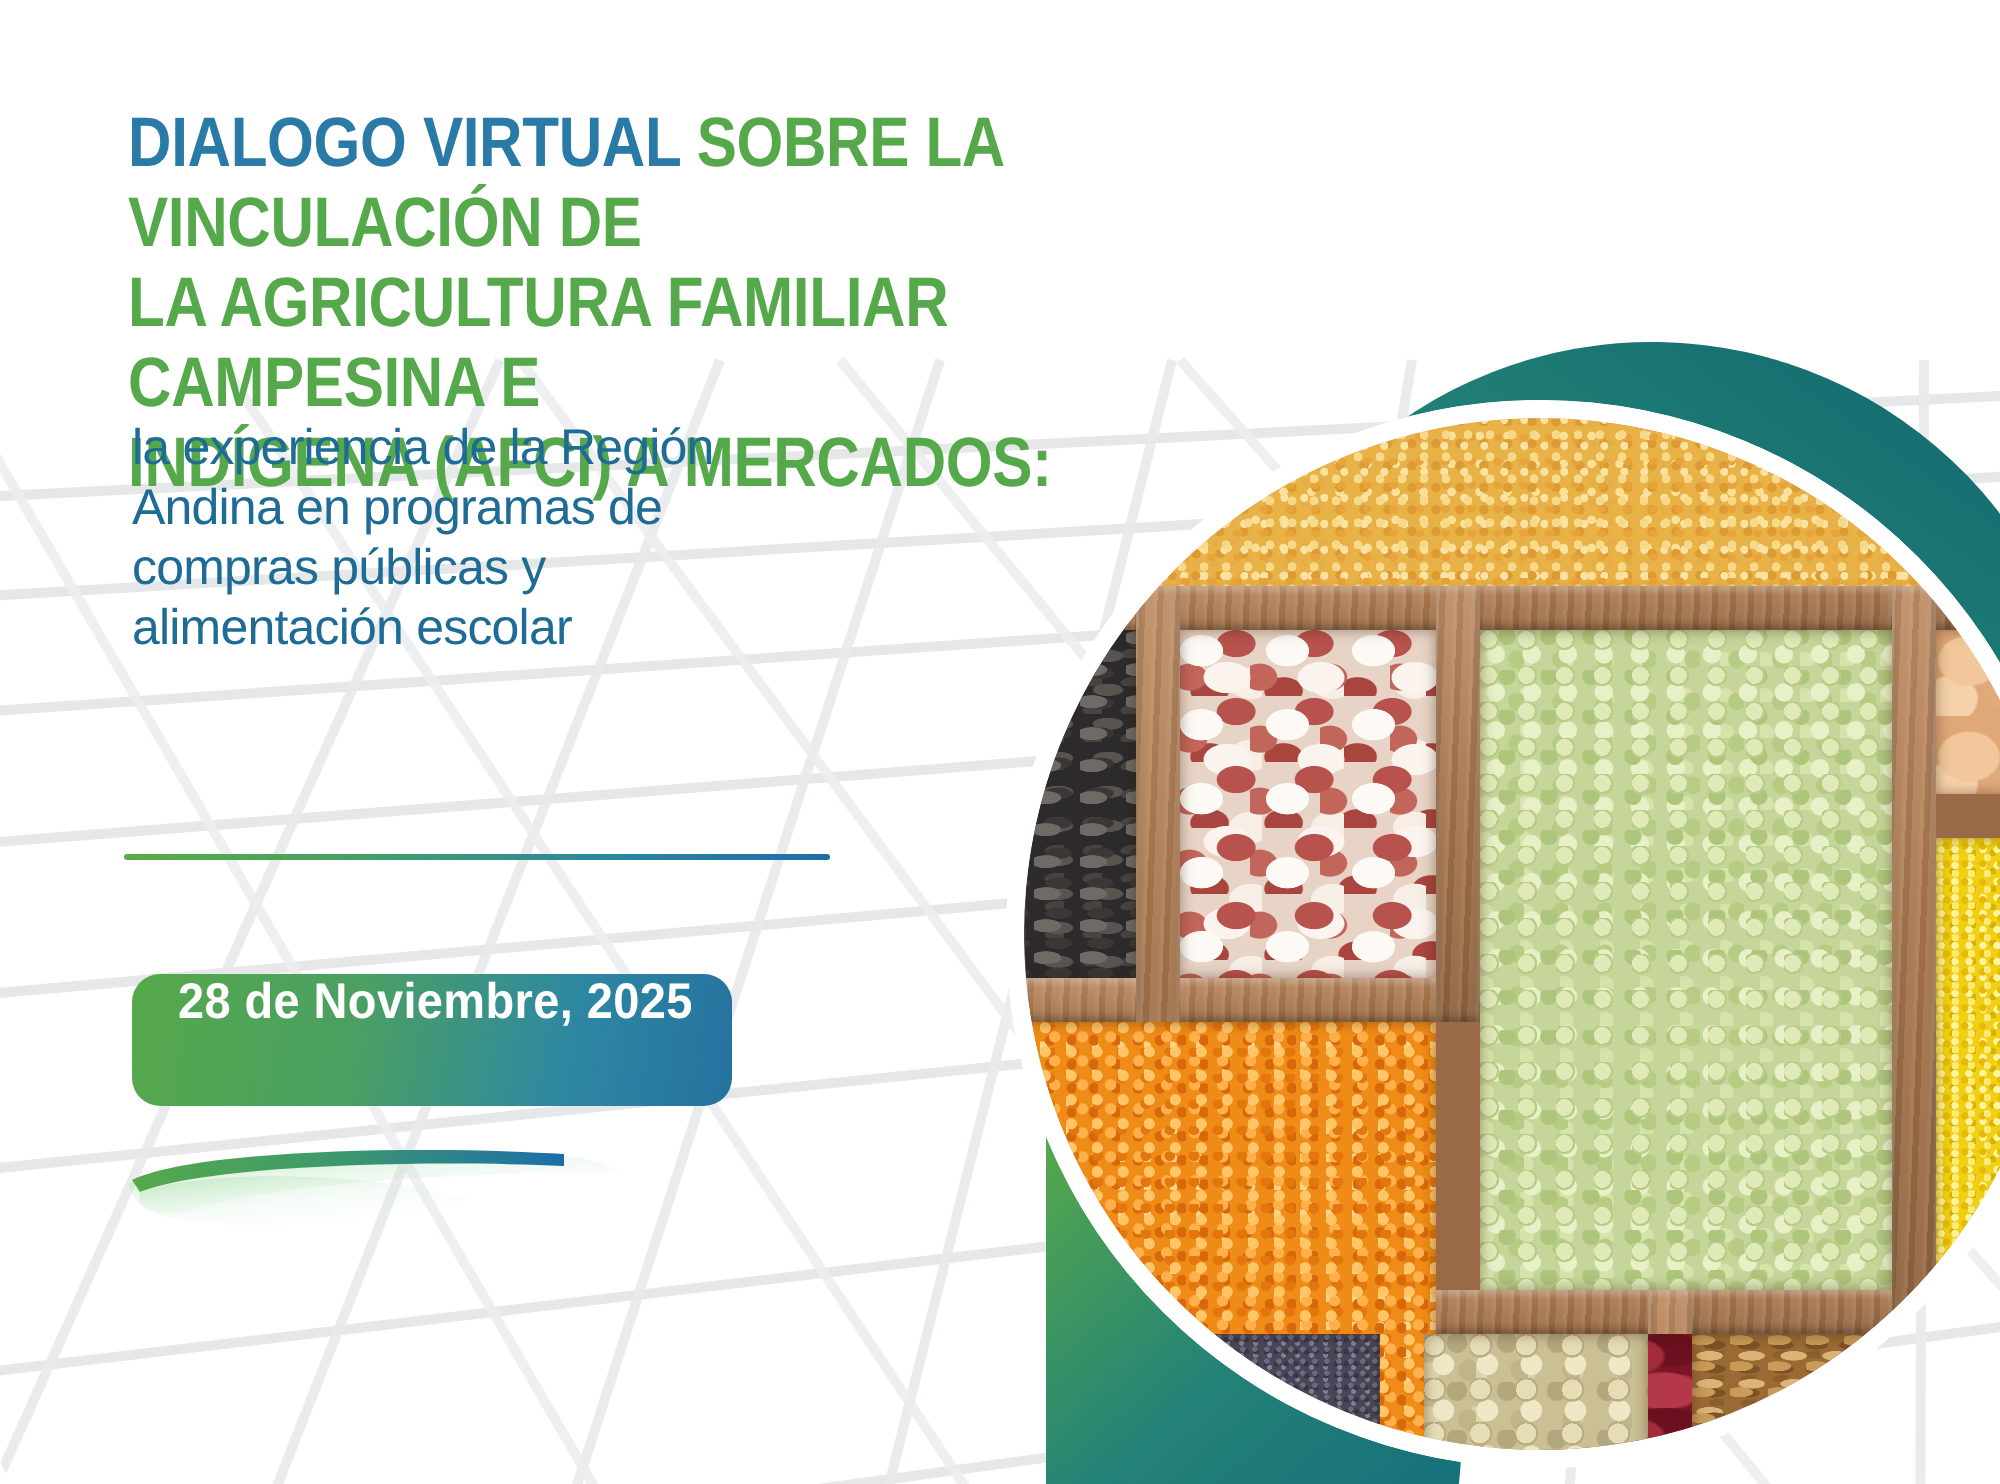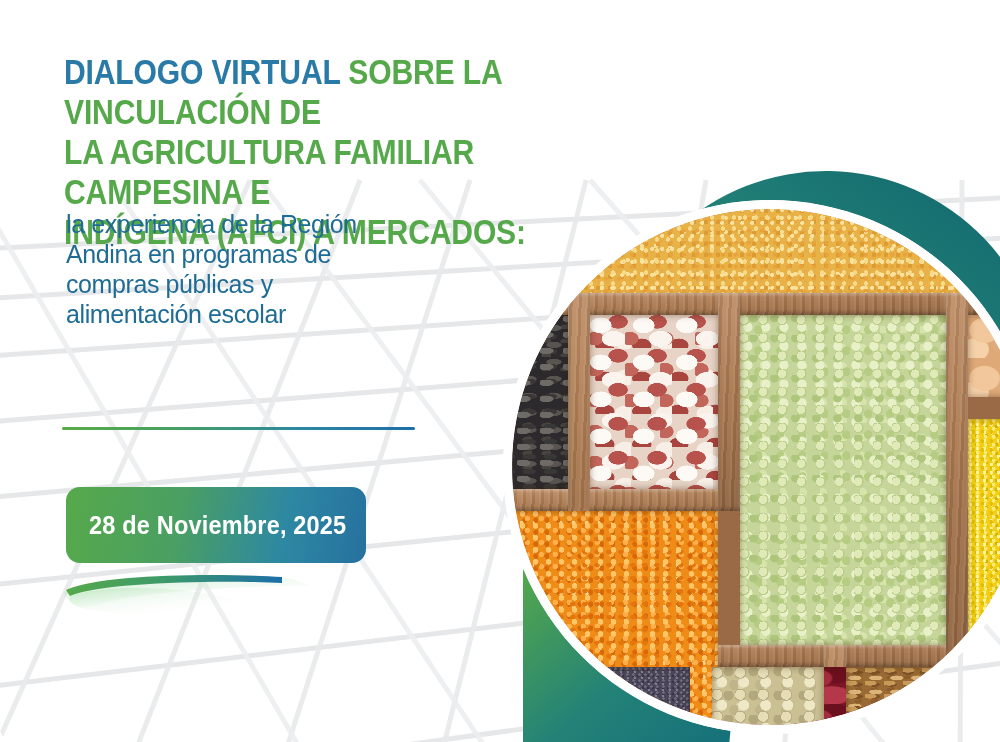--- a/index.html
+++ b/index.html
@@ -191,24 +191,24 @@
   }
 
   .divider{
     position:absolute;z-index:4;left:62px;top:427px;width:353px;height:3px;
     border-radius:2px;
     background:linear-gradient(90deg,#5aab46 0%,#46a062 32%,#2b87a0 68%,#1d6ea8 100%);
   }
 
   .date-badge{
     position:absolute;z-index:4;left:66px;top:487px;
-    min-width:300px;height:76px;
+    min-width:300px;height:66px;
     border-radius:14px;
     background:linear-gradient(100deg,#56a94a 0%,#4a9f63 38%,#2d88a2 72%,#26719f 100%);
-    display:flex;align-items:center;
+    display:flex;
     padding:0 0 0 23px;box-sizing:border-box;
   }
   .date-text{
     color:#ffffff;
     font-family:"Liberation Sans Narrow","Liberation Sans",sans-serif;
     font-weight:700;font-size:25px;letter-spacing:.2px;
     transform:scaleX(.94);transform-origin:left center;
     white-space:nowrap;
   }
 

